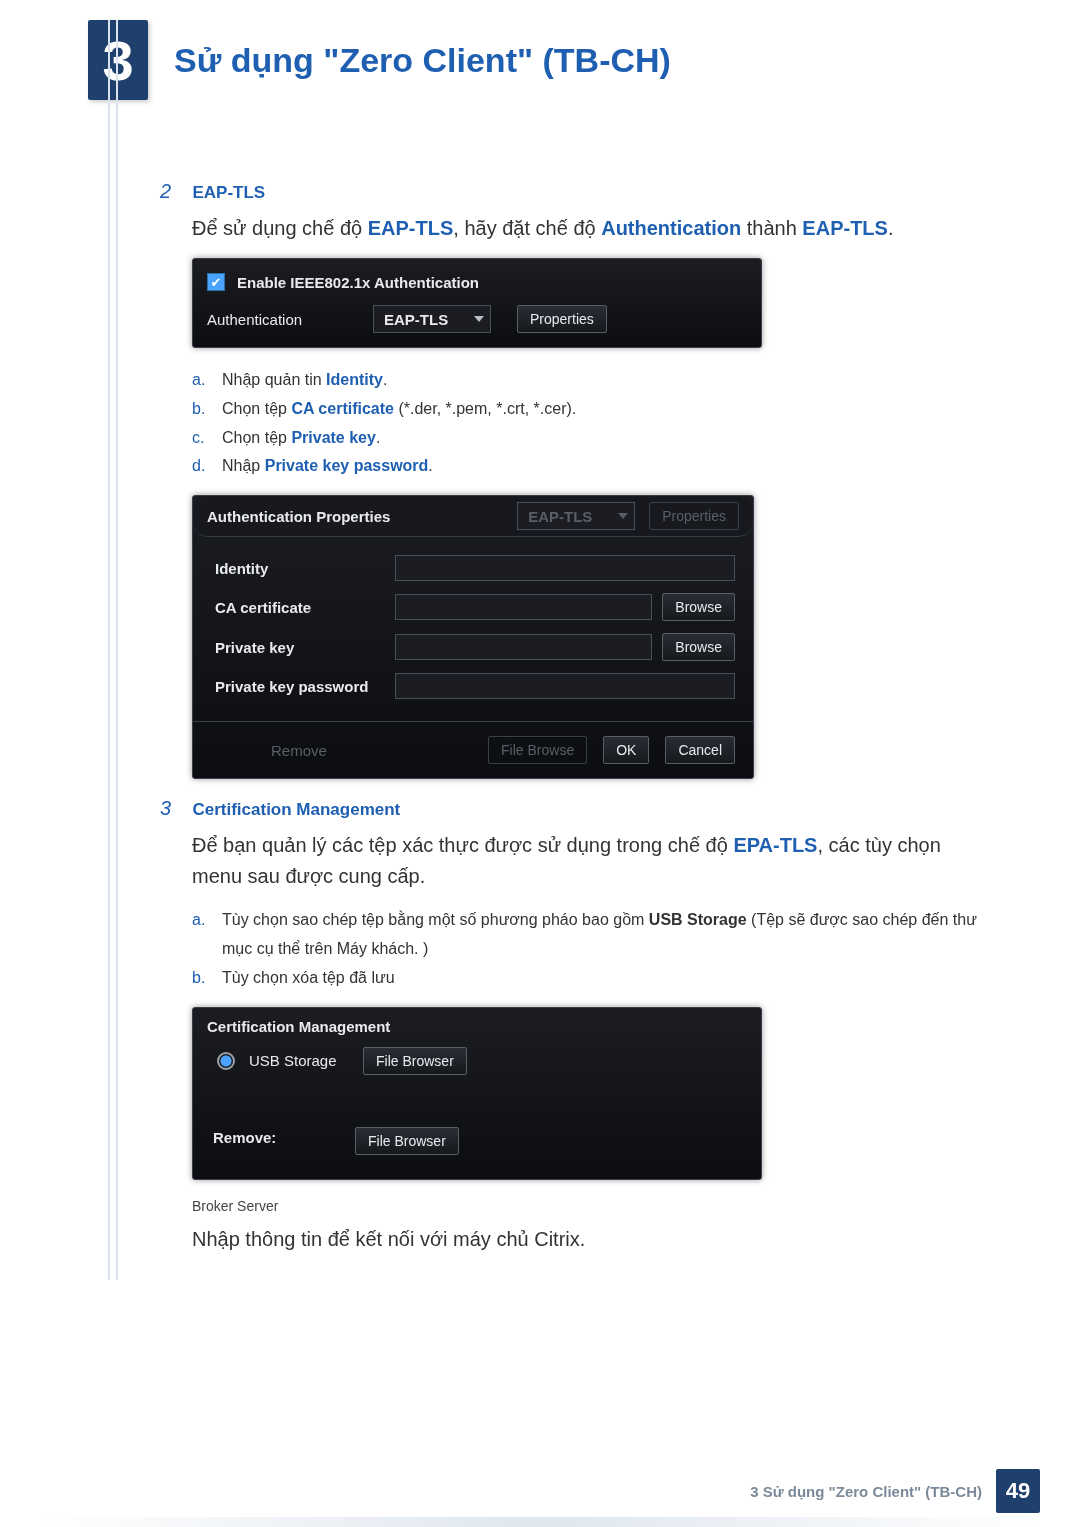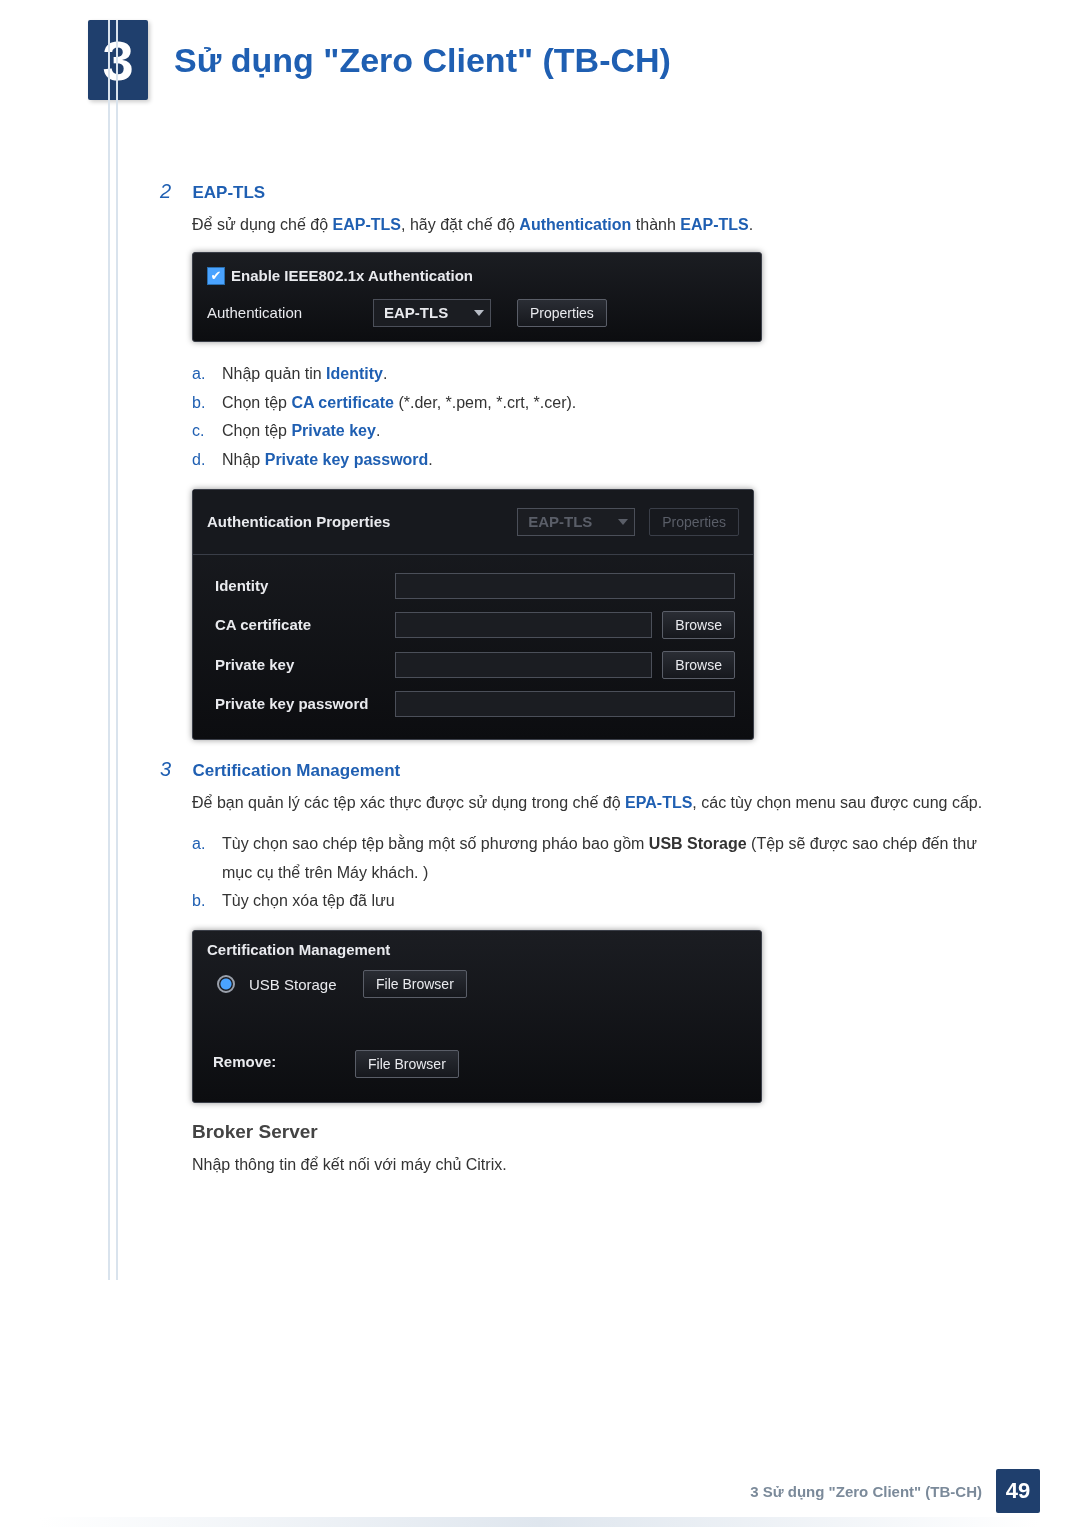--- a/index.html
+++ b/index.html
@@ -63,26 +63,26 @@
     display: inline-block;
     width: 28px;
   }
   .section-title {
     color: #1f5fb2;
     font-weight: bold;
     font-size: 17px;
   }
   .section-title-plain {
     color: #444;
-    font-weight: bold;
-    font-size: 19px;
+    font-weight: normal;
+    font-size: 14px;
   }
   .para {
     margin: 10px 0 14px 32px;
-    font-size: 16px;
+    font-size: 20px;
     line-height: 1.55;
   }
   .bold-blue { color: #1f5fb2; font-weight: bold; }
   .bold-dark { color: #333; font-weight: bold; }
   .ol-letters {
     margin: 0 0 0 32px;
     padding-left: 0;
     list-style: none;
     font-size: 16px;
     line-height: 1.8;
@@ -99,21 +99,21 @@
     background-image: linear-gradient(#1b1d22, #0c0d10);
     border: 1px solid #3a3e48;
     border-radius: 3px;
     color: #e9eaee;
     margin: 14px 0 18px 32px;
     font-family: Arial, sans-serif;
     font-size: 15px;
     box-shadow: 0 0 6px rgba(0,0,0,0.4);
   }
   .panel1 { width: 540px; padding: 10px 14px; }
-  .panel-row { display: flex; align-items: center; gap: 6px; padding: 4px 0; }
+  .panel-row { display: flex; align-items: center; gap: 12px; padding: 4px 0; }
   .checkbox {
     width: 16px; height: 16px;
     background: #4aa3ff;
     border: 1px solid #2a6fb0;
     display: inline-flex;
     align-items: center; justify-content: center;
     color: #fff; font-size: 13px; line-height: 1;
   }
   .checkbox::after { content: "✔"; }
   .panel-label-bold { font-weight: bold; color: #e9eaee; }
@@ -144,22 +144,22 @@
     height: 26px;
     padding: 0 12px;
     font-size: 14px;
     border-radius: 2px;
     cursor: pointer;
   }
   .panel2 { width: 560px; padding: 0; }
   .panel2-header {
     background: #17191e;
     border-bottom: 1px solid #3a3e48;
-    padding: 18px 14px;
-    display: flex; align-items: center; justify-content: space-between;
+    padding: 6px 14px;
+    display: flex; align-items: center; justify-content: space-between; border-radius: 15px;
   }
   .ghost { color: #5a5e68; }
   .ghost .caret { border-top-color: #5a5e68; }
   .ghost-btn {
     background: transparent; border: 1px solid #3a3e48; color: #5a5e68;
   }
   .panel2-body { padding: 18px 18px 10px 22px; }
   .form-row {
     display: flex; align-items: center; margin-bottom: 12px;
   }
@@ -297,20 +297,26 @@
           <div class="form-row">
             <span class="form-label">Private key</span>
             <input class="text-input" type="text" style="">
             <span class="btn" style="margin-left:10px;">Browse</span>
           </div>
           <div class="form-row">
             <span class="form-label">Private key password</span>
             <input class="text-input" type="password" style="">
           </div>
         </div>
+        <div class="panel2-footer">
+          <span class="ghost" style="margin-right:auto; padding-left:60px;">Remove</span>
+          <span class="btn ghost-btn">File Browse</span>
+          <span class="btn">OK</span>
+          <span class="btn">Cancel</span>
+        </div>
       </div>
     </div>
 
     <div>
       <span class="section-num">3</span>
       <span class="section-title">Certification Management</span>
 
       <div class="para">
         <span>Để bạn quản lý các tệp xác thực được sử dụng trong chế độ </span><span class="bold-blue">EPA-TLS</span><span>, các tùy chọn menu sau được cung cấp.</span>
       </div>

